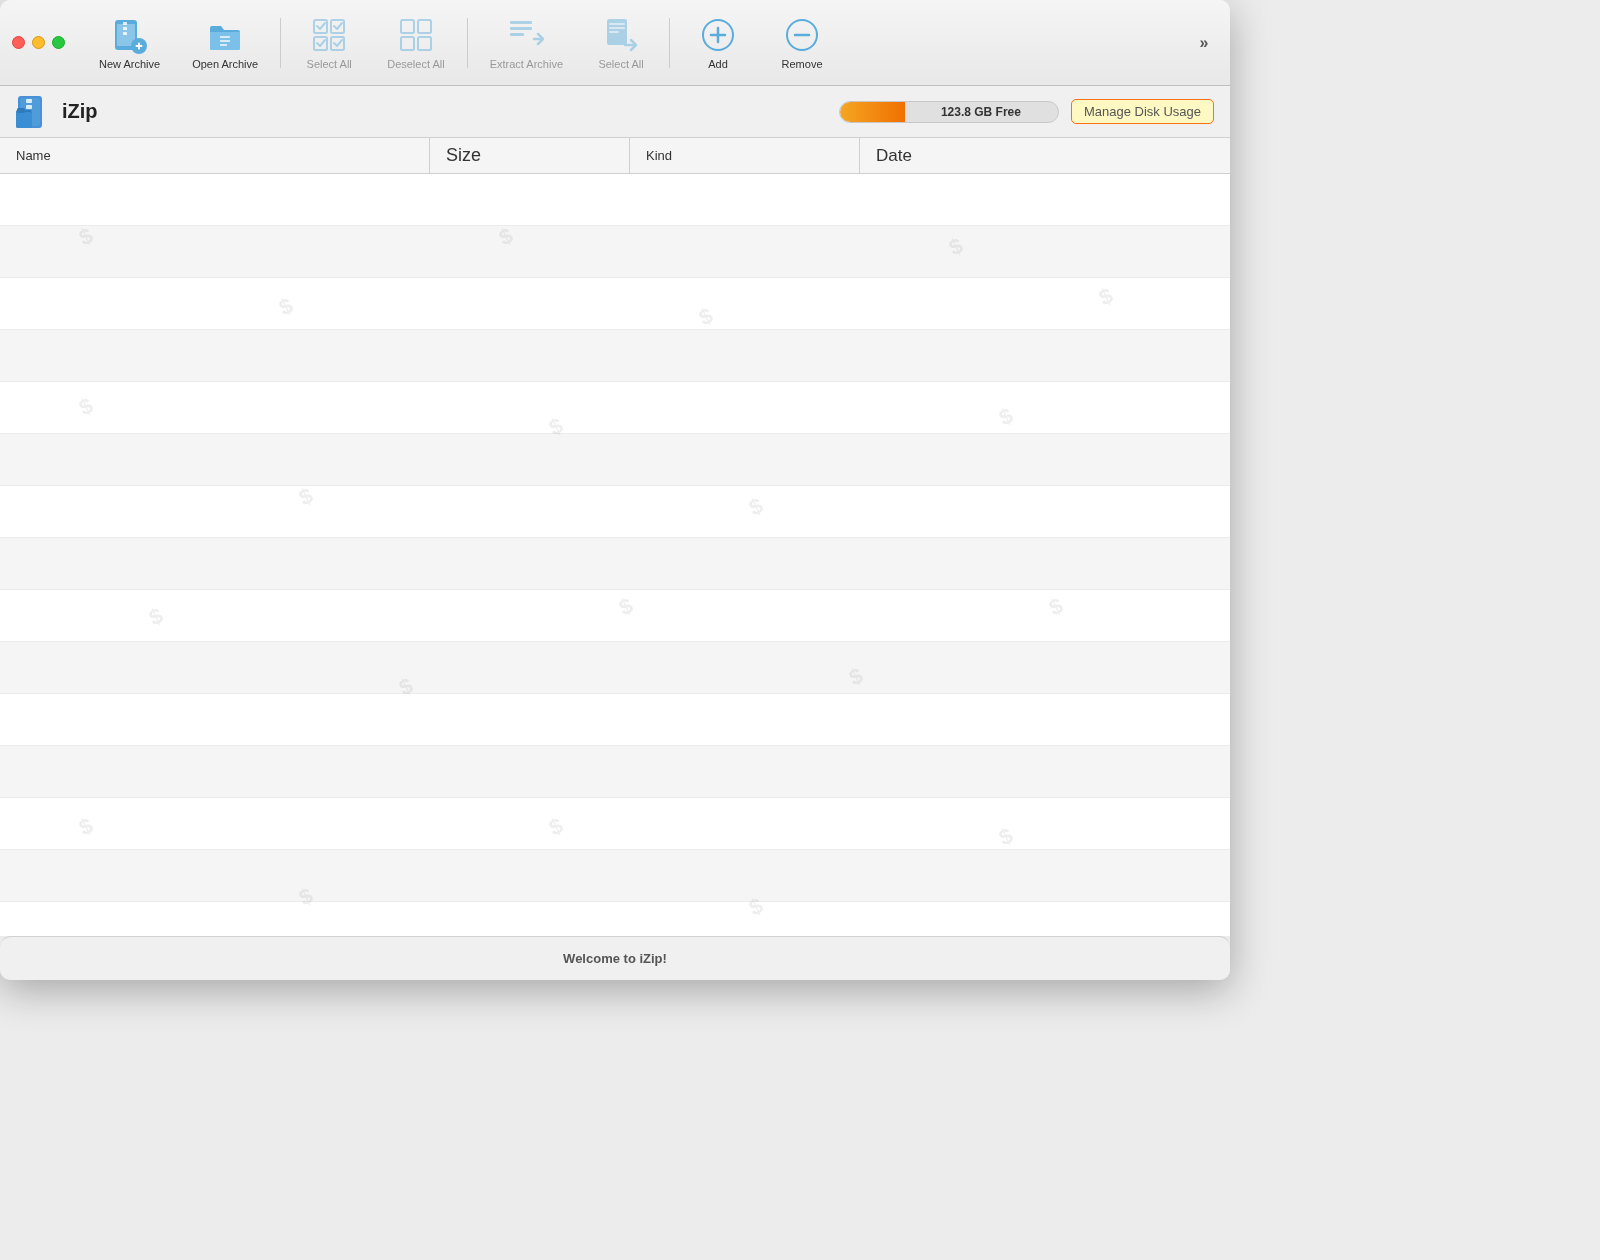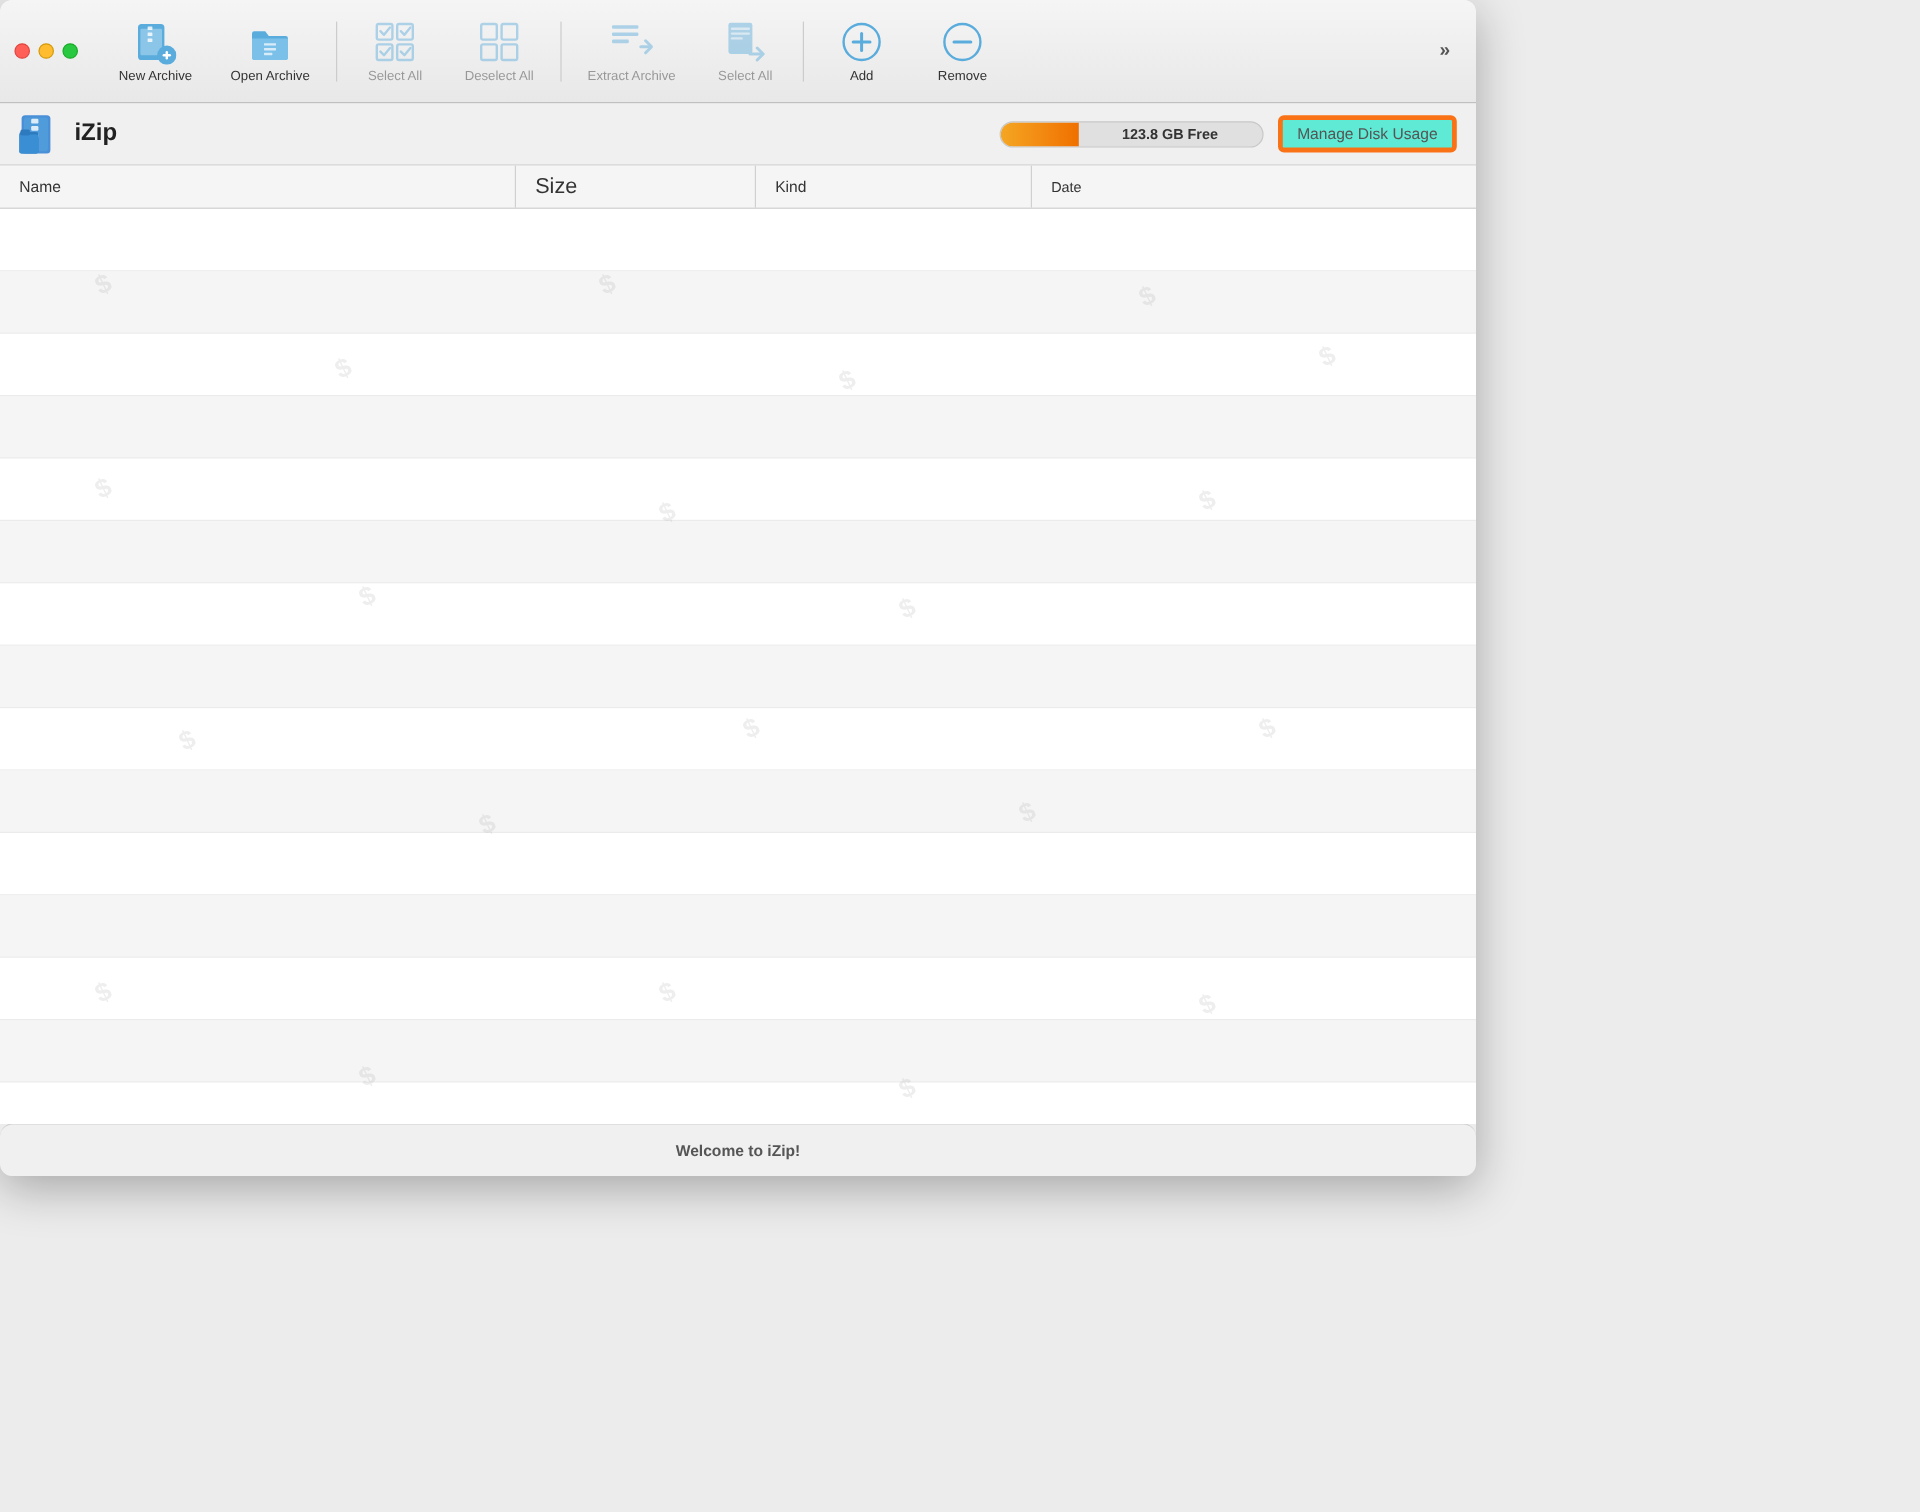--- a/index.html
+++ b/index.html
@@ -164,22 +164,22 @@
       font-size: 12px;
       font-weight: 600;
       color: #333;
       white-space: nowrap;
       margin-left: 32px;
     }
 
     .manage-disk-btn {
       font-size: 13px;
       color: #555;
-      background: #5eead4;
-      border: 4px solid #f97316;
+      background: #fef9c3;
+      border: 1px solid #f97316;
       border-radius: 5px;
       padding: 4px 12px;
       cursor: pointer;
     }
 
     
     .table-header {
       display: flex;
       background: #f5f5f5;
       border-bottom: 1px solid #d0d0d0;
@@ -216,21 +216,21 @@
       color: #333;
       border-right: 1px solid #d0d0d0;
       height: 100%;
       display: flex;
       align-items: center;
     }
 
     .col-date {
       flex: 1;
       padding: 0 16px;
-      font-size: 12px;
+      font-size: 17px;
       color: #333;
       height: 100%;
       display: flex;
       align-items: center;
     }
 
     
     .file-list {
       flex: 1;
       overflow-y: auto;

